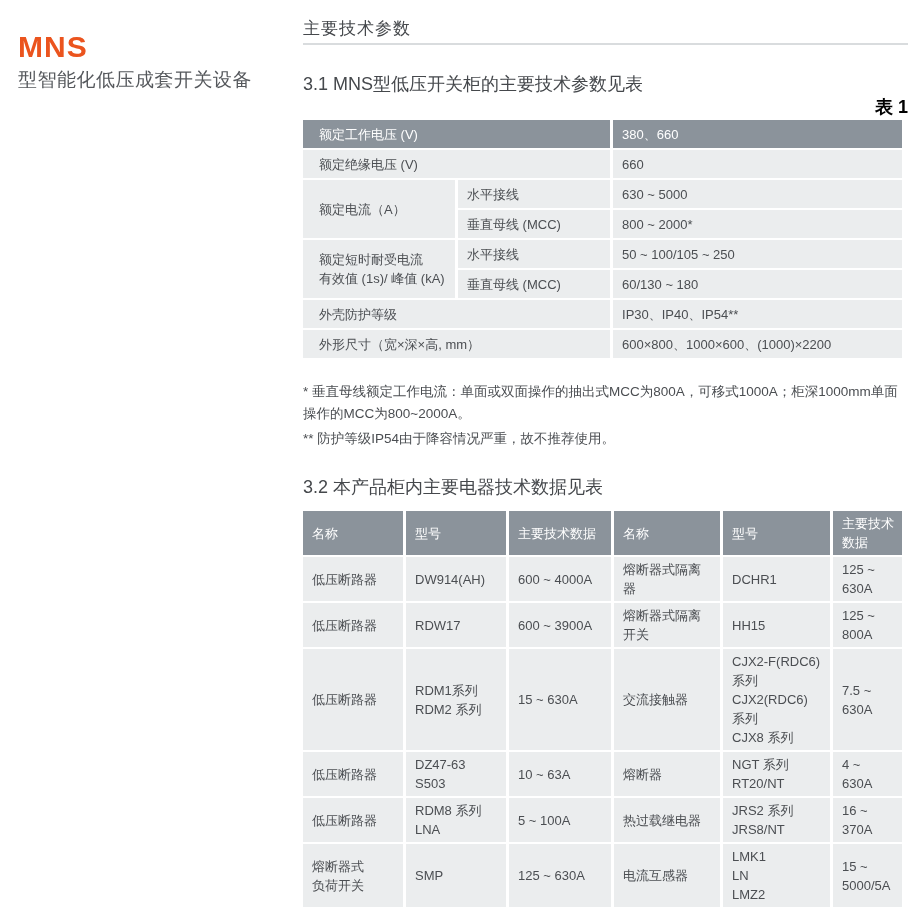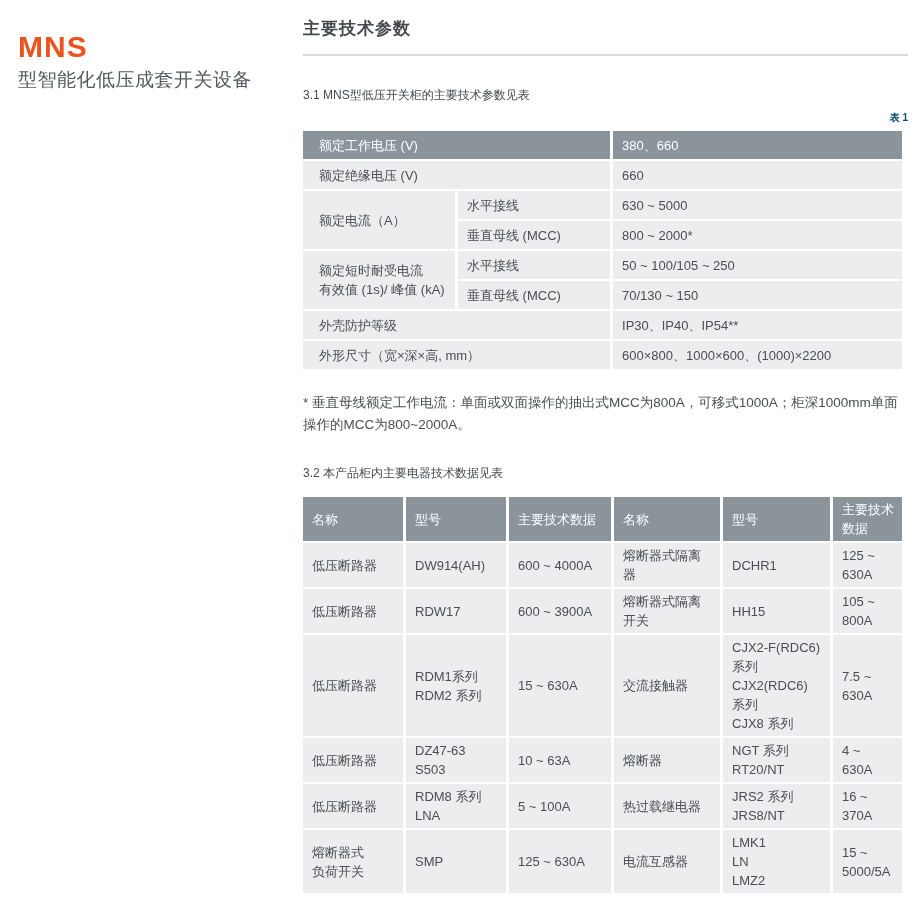--- a/index.html
+++ b/index.html
@@ -21,23 +21,23 @@
   }
   .page{width:920px;height:909px;position:relative;background:#fff;}
 
   
   .brand{position:absolute;left:18px;top:30px;width:270px;}
   .brand-title{color:var(--accent);font-size:30px;font-weight:bold;letter-spacing:1px;line-height:34px;}
   .brand-subtitle{color:#55585c;font-size:19px;line-height:24px;margin-top:4px;letter-spacing:0.5px;}
 
   
   .main{position:absolute;left:303px;top:0;width:605px;padding-top:19px;}
-  .page-title{font-size:17px;line-height:19px;color:var(--heading_text);padding-bottom:16px;border-bottom:2px solid var(--rule_color);letter-spacing:1px;font-weight:bold;}
-  .section-heading{margin-top:30px;font-size:12px;color:var(--heading_text);line-height:18px;}
-  .table-label{margin-top:6px;text-align:right;font-size:10px;font-weight:600;color:#0c4a6e;line-height:16px;}
+  .page-title{font-size:17px;line-height:19px;color:var(--heading_text);padding-bottom:5px;border-bottom:2px solid var(--rule_color);letter-spacing:1px;}
+  .section-heading{margin-top:30px;font-size:18px;color:var(--heading_text);line-height:18px;}
+  .table-label{margin-top:6px;text-align:right;font-size:18px;font-weight:600;color:#000000;line-height:16px;}
 
   table{border-collapse:separate;border-spacing:3px 2px;width:605px;table-layout:fixed;margin-left:-3px;}
   td,th{background:var(--row_bg);font-size:13px;font-weight:normal;color:var(--body_text);
         text-align:left;vertical-align:middle;padding:3px 8px 3px 9px;white-space:pre-line;line-height:19px;}
   tr.head td, th{background:var(--header_bg);color:var(--header_text);}
   .t1{margin-top:3px;}
   .t1 tr{height:28px;}
   .t1 .lbl{padding-left:16px;}
   .t2{margin-top:13px;}
   .t2 .rh{height:28px;}
@@ -95,35 +95,36 @@
         <td>800 ~ 2000*</td>
       </tr>
       <tr>
         <td rowspan="2" class="lbl">额定短时耐受电流
 有效值 (1s)/ 峰值 (kA)</td>
         <td>水平接线</td>
         <td>50 ~ 100/105 ~ 250</td>
       </tr>
       <tr>
         <td>垂直母线 (MCC)</td>
-        <td>70/130 ~ 150</td>
+        <td>60/130 ~ 180</td>
       </tr>
       <tr>
         <td colspan="2" class="lbl">外壳防护等级</td>
         <td>IP30、IP40、IP54**</td>
       </tr>
       <tr>
         <td colspan="2" class="lbl">外形尺寸（宽×深×高, mm）</td>
         <td>600×800、1000×600、(1000)×2200</td>
       </tr>
     </tbody>
       </table>
 
     <div class="footnotes">
       <div class="footnote">* 垂直母线额定工作电流：单面或双面操作的抽出式MCC为800A，可移式1000A；柜深1000mm单面操作的MCC为800~2000A。</div>
+      <div class="footnote">** 防护等级IP54由于降容情况严重，故不推荐使用。</div>
     </div>
 
     <div class="section-heading s2">3.2 本产品柜内主要电器技术数据见表</div>
 
     <table class="t2">
       <colgroup>
         <col style="width:100px">
           <col style="width:100px">
           <col style="width:102px">
         <col style="width:106px">
@@ -146,21 +147,21 @@
         <td>熔断器式隔离器</td>
         <td>DCHR1</td>
         <td>125 ~ 630A</td>
       </tr>
       <tr class="r2">
         <td>低压断路器</td>
         <td>RDW17</td>
         <td>600 ~ 3900A</td>
         <td>熔断器式隔离开关</td>
         <td>HH15</td>
-        <td>105 ~ 800A</td>
+        <td>125 ~ 800A</td>
       </tr>
       <tr class="r3">
         <td>低压断路器</td>
         <td>RDM1系列
 RDM2 系列</td>
         <td>15 ~ 630A</td>
         <td>交流接触器</td>
         <td>CJX2-F(RDC6) 系列
 CJX2(RDC6) 系列
 CJX8 系列</td>

